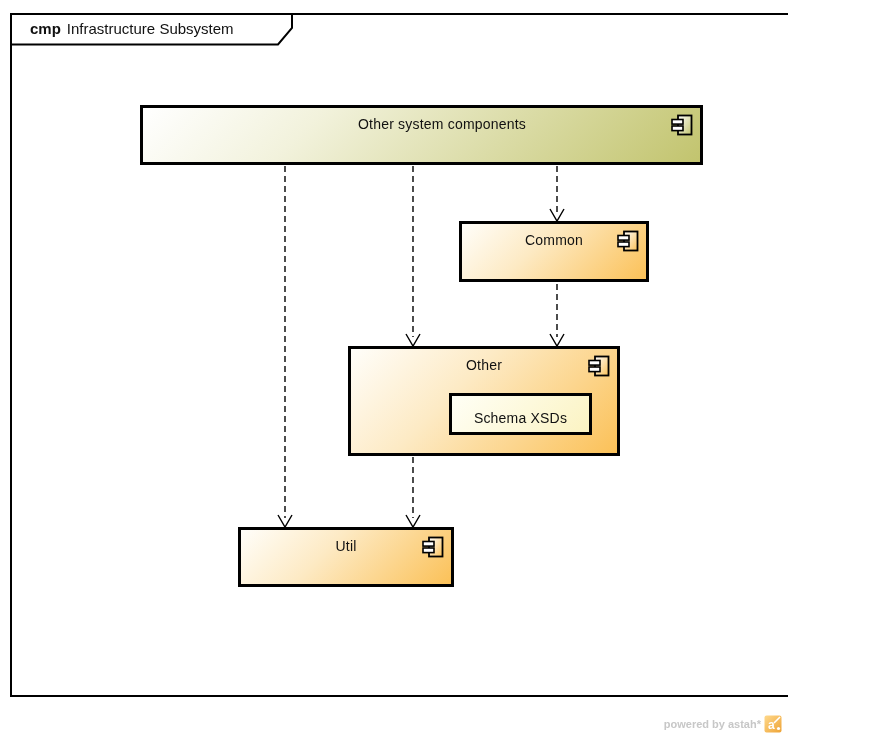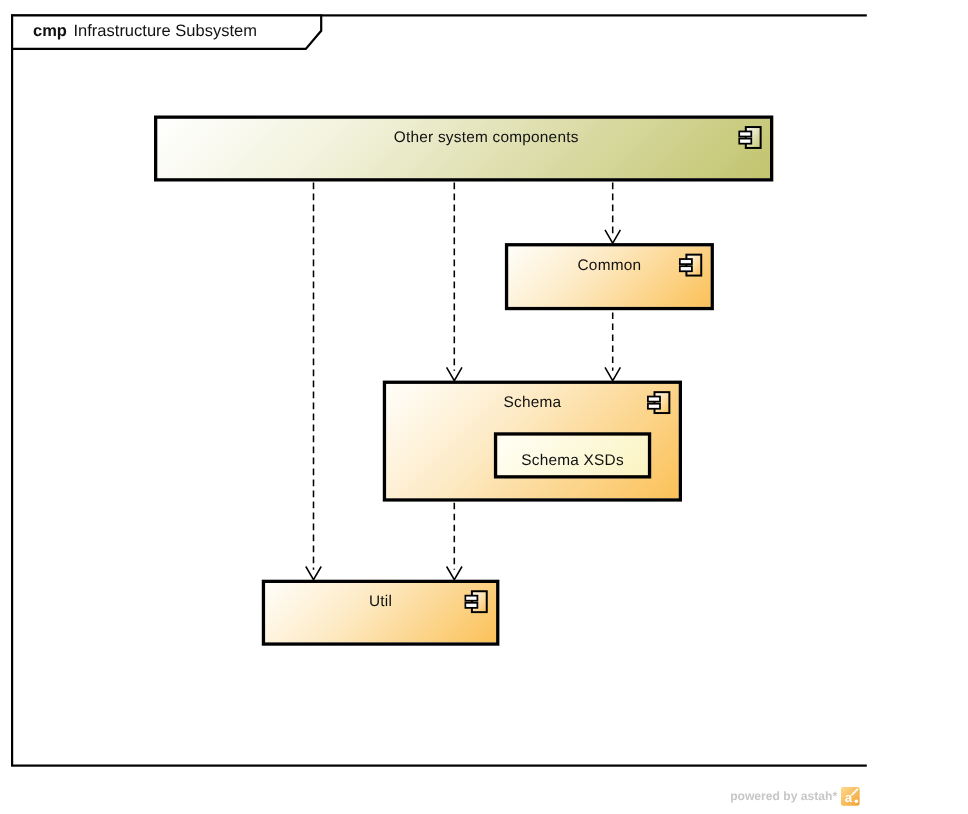--- a/index.html
+++ b/index.html
@@ -102,21 +102,21 @@
   <div class="component orange" style="left:459px; top:221px; width:190px; height:61px;">
     <span class="label">Common</span>
     <svg class="comp-icon" width="22" height="22">
       <rect x="7" y="1.5" width="13.5" height="19" fill="url(#gradOrange)" stroke="#000" stroke-width="1.8"></rect>
       <rect x="1" y="5.5" width="11" height="4.6" fill="#ffffff" stroke="#000" stroke-width="1.6"></rect>
       <rect x="1" y="12" width="11" height="4.6" fill="#ffffff" stroke="#000" stroke-width="1.6"></rect>
     </svg>
   </div>
 
   <div class="component orange" style="left:348px; top:346px; width:272px; height:110px;">
-    <span class="label">Schema</span>
+    <span class="label">Other</span>
     <svg class="comp-icon" width="22" height="22">
       <rect x="7" y="1.5" width="13.5" height="19" fill="url(#gradOrange)" stroke="#000" stroke-width="1.8"></rect>
       <rect x="1" y="5.5" width="11" height="4.6" fill="#ffffff" stroke="#000" stroke-width="1.6"></rect>
       <rect x="1" y="12" width="11" height="4.6" fill="#ffffff" stroke="#000" stroke-width="1.6"></rect>
     </svg>
     <div class="artifact paleyellow" style="left:98px; top:44px; width:143px; height:42px;align-items:center;">
       <span class="label">Schema XSDs</span>
     </div>
   </div>
 

